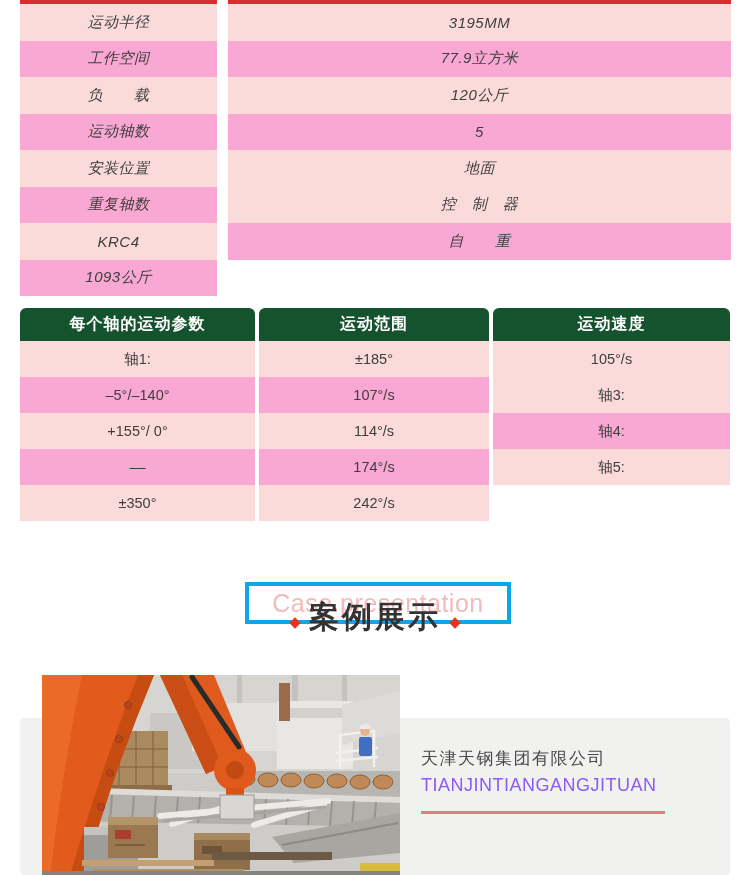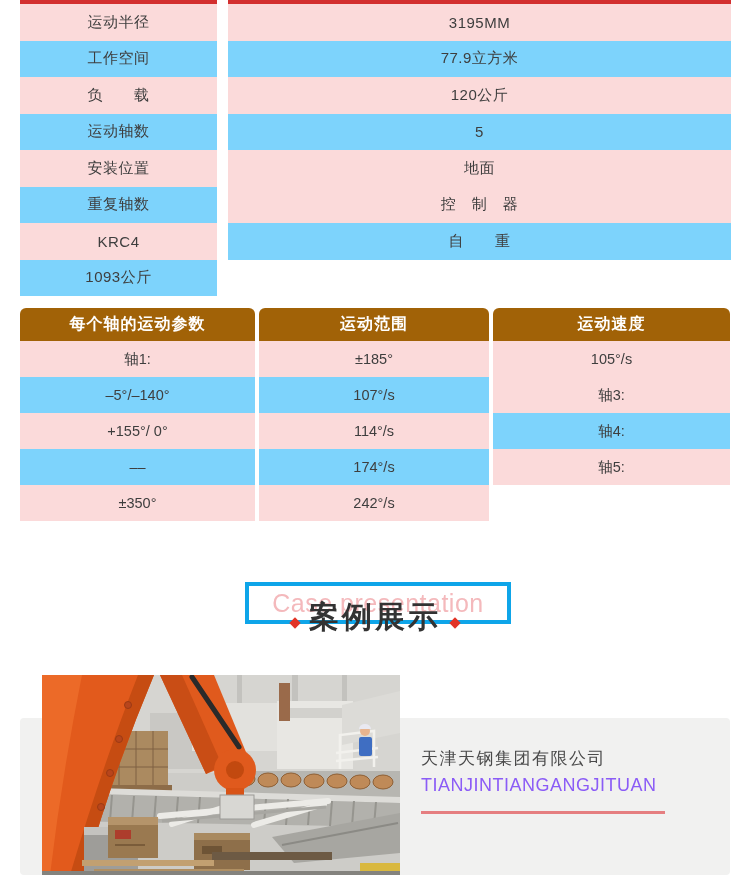--- a/index.html
+++ b/index.html
@@ -9,38 +9,39 @@
     font-family:"Liberation Sans","DejaVu Sans",sans-serif;
     -webkit-font-smoothing:antialiased;
   }
   
   .spec-table{
     position:absolute;left:20px;top:0;
     display:grid;
     grid-template-columns:197px 503px;
     column-gap:11px;
     grid-template-rows:4px repeat(8,36.5px);
+    font-style:italic;
   }
   .spec-bar{background:#d32f2f;}
   .cell{
     display:flex;align-items:center;justify-content:center;
     font-size:15px;color:#3e3e3e;letter-spacing:.5px;
   }
   .rd{background:#fbdada;}
-  .rl{background:#7dd3fc;}
+  .rl{background:#f9a8d4;}
   
   .motion-table{
     position:absolute;left:20px;top:308px;
     display:grid;
     grid-template-columns:235px 230px 237px;
     column-gap:4px;
     grid-template-rows:33px repeat(5,36px);
   }
   .mh{
-    background:#a16207;border-radius:6px 6px 0 0;
+    background:#14532d;border-radius:6px 6px 0 0;
     color:#ffffff;font-weight:700;font-size:16px;letter-spacing:1px;
     display:flex;align-items:center;justify-content:center;
   }
   .mc{
     display:flex;align-items:center;justify-content:center;
     font-size:14.5px;color:#3e3e3e;
   }
   
   .case-box{
     position:absolute;left:245px;top:582px;width:258px;height:34px;

